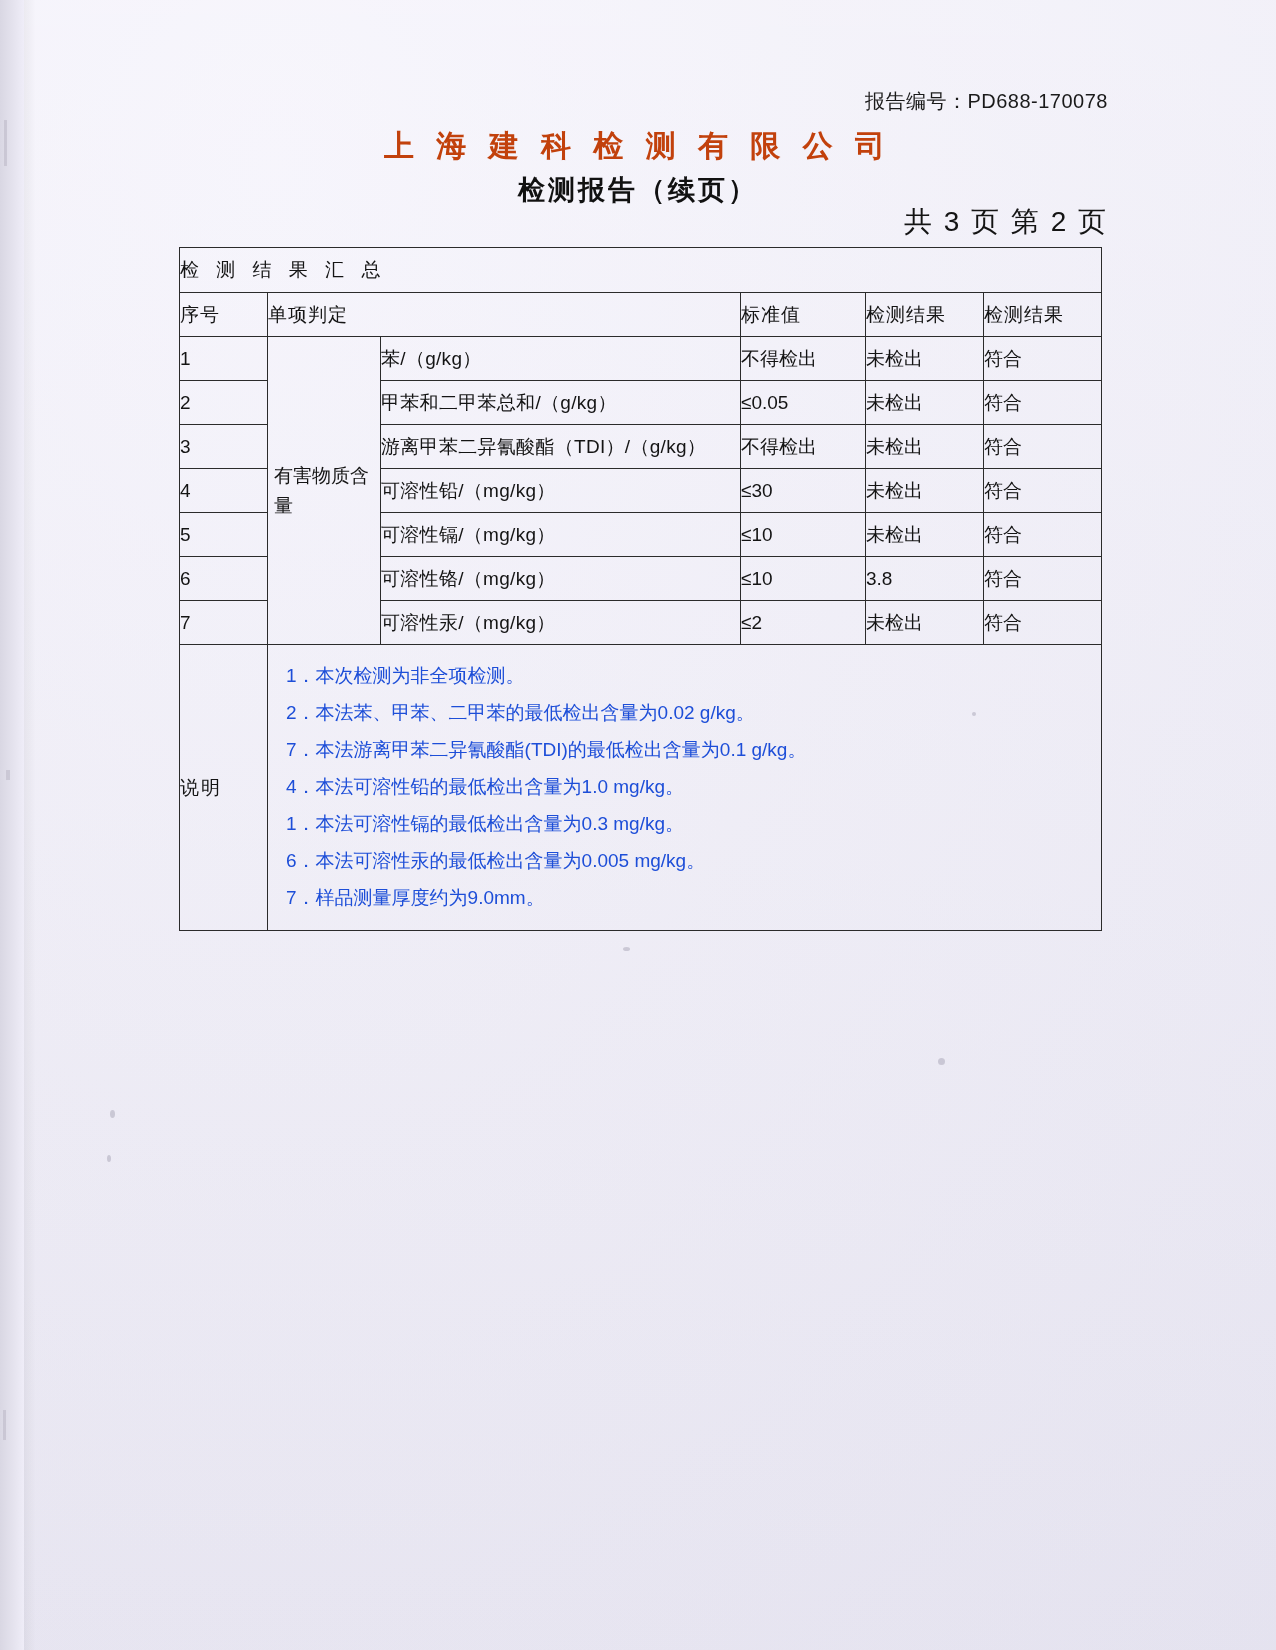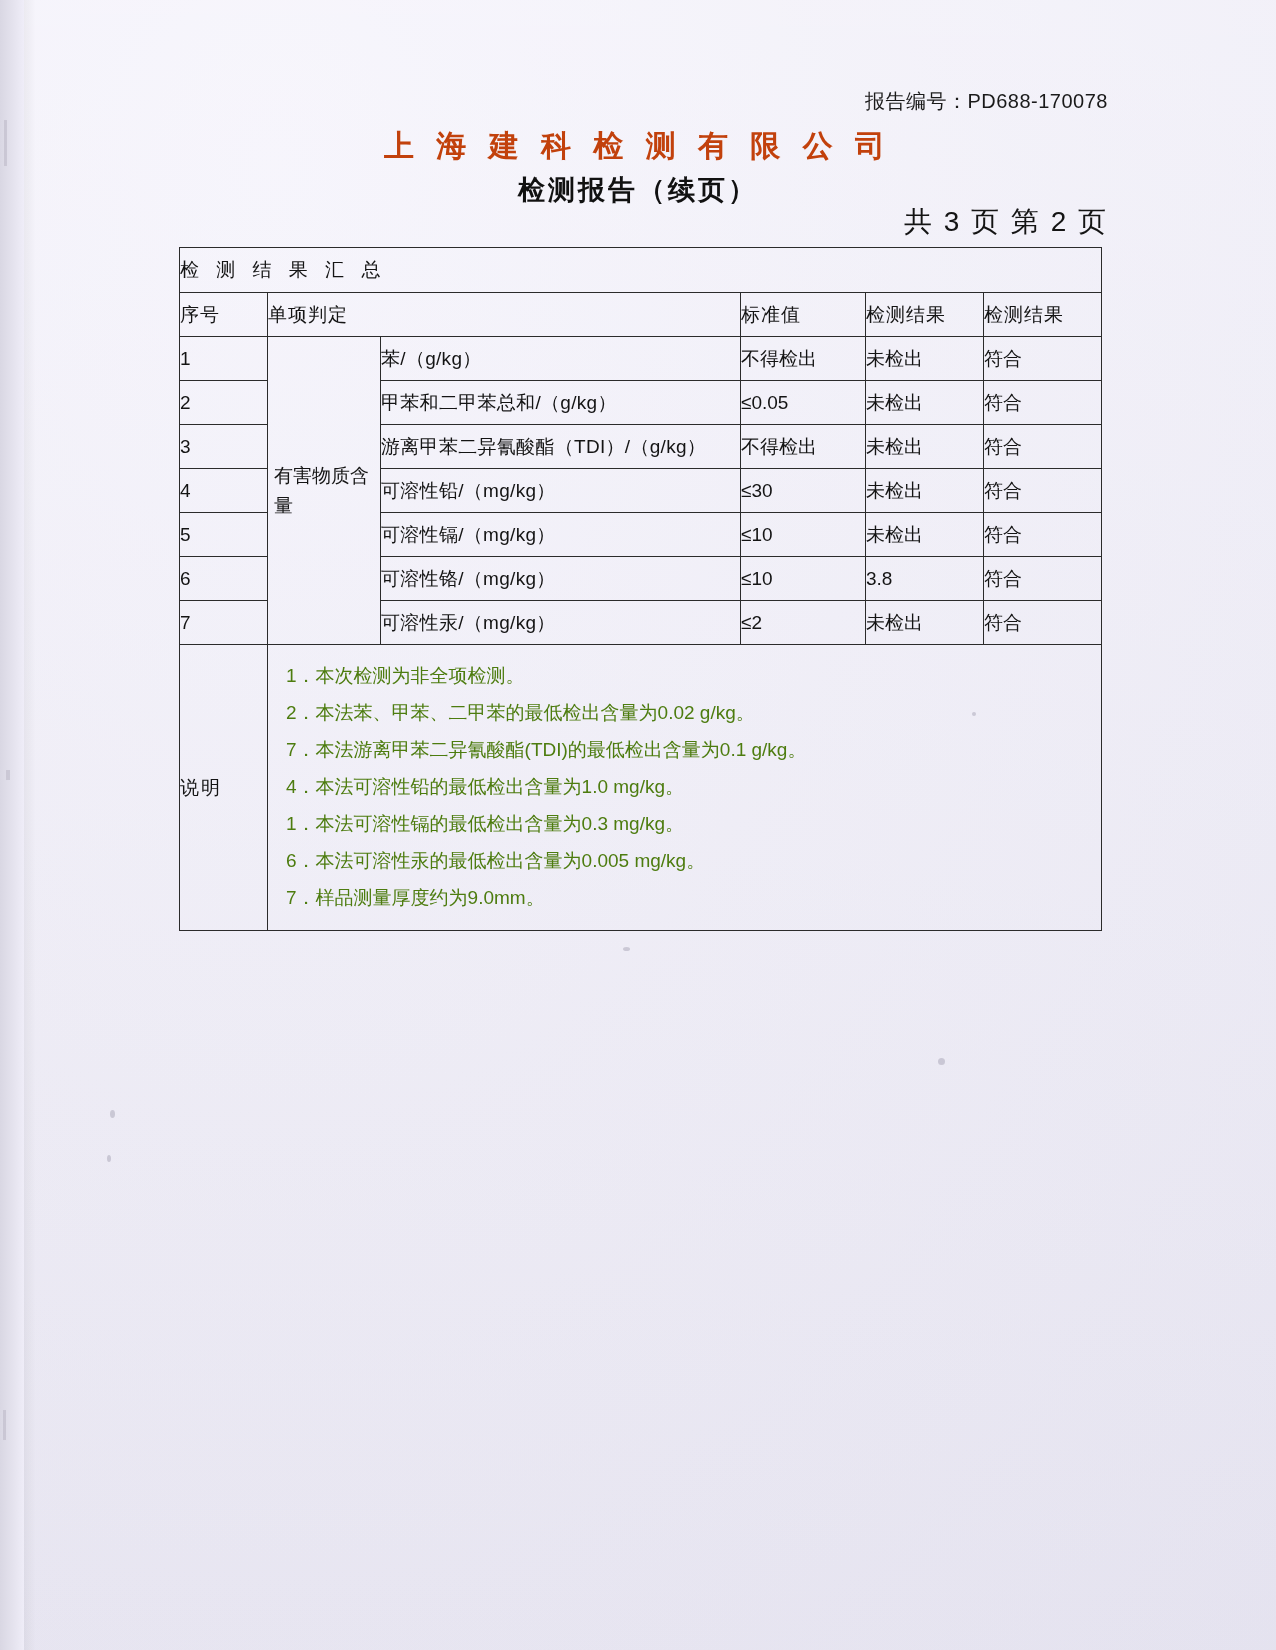--- a/index.html
+++ b/index.html
@@ -143,21 +143,21 @@
     padding: 12px 0 14px 18px !important;
   }
   .notes-cell ol {
     margin: 0;
     padding: 0;
     list-style: none;
   }
   .notes-cell li {
     font-size: 19px;
     line-height: 1.95;
-    color: #4d7c0f;
+    color: #1d4ed8;
     white-space: nowrap;
   }
 
   
   .speck {
     position: absolute;
     border-radius: 50%;
     background: #8a879a;
     opacity: .35;
   }

